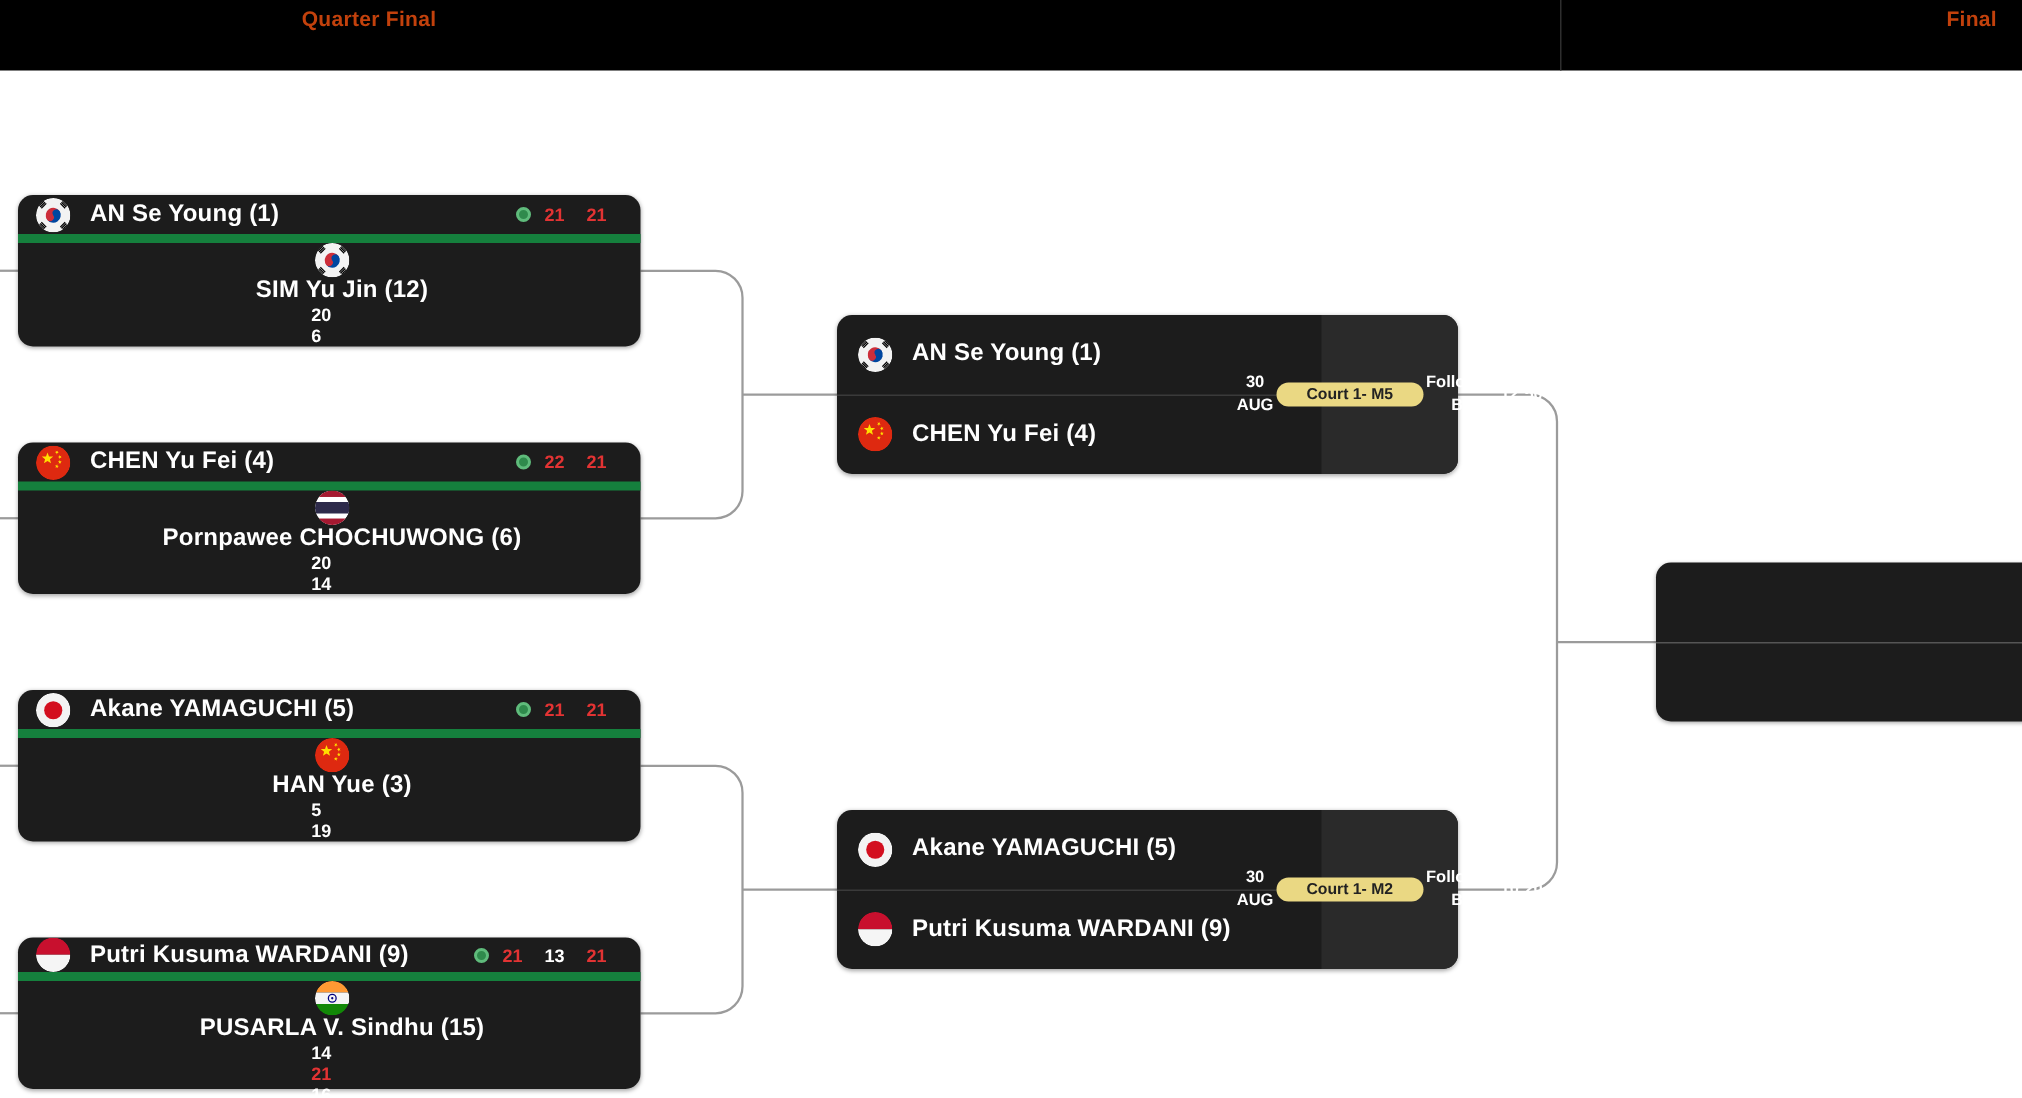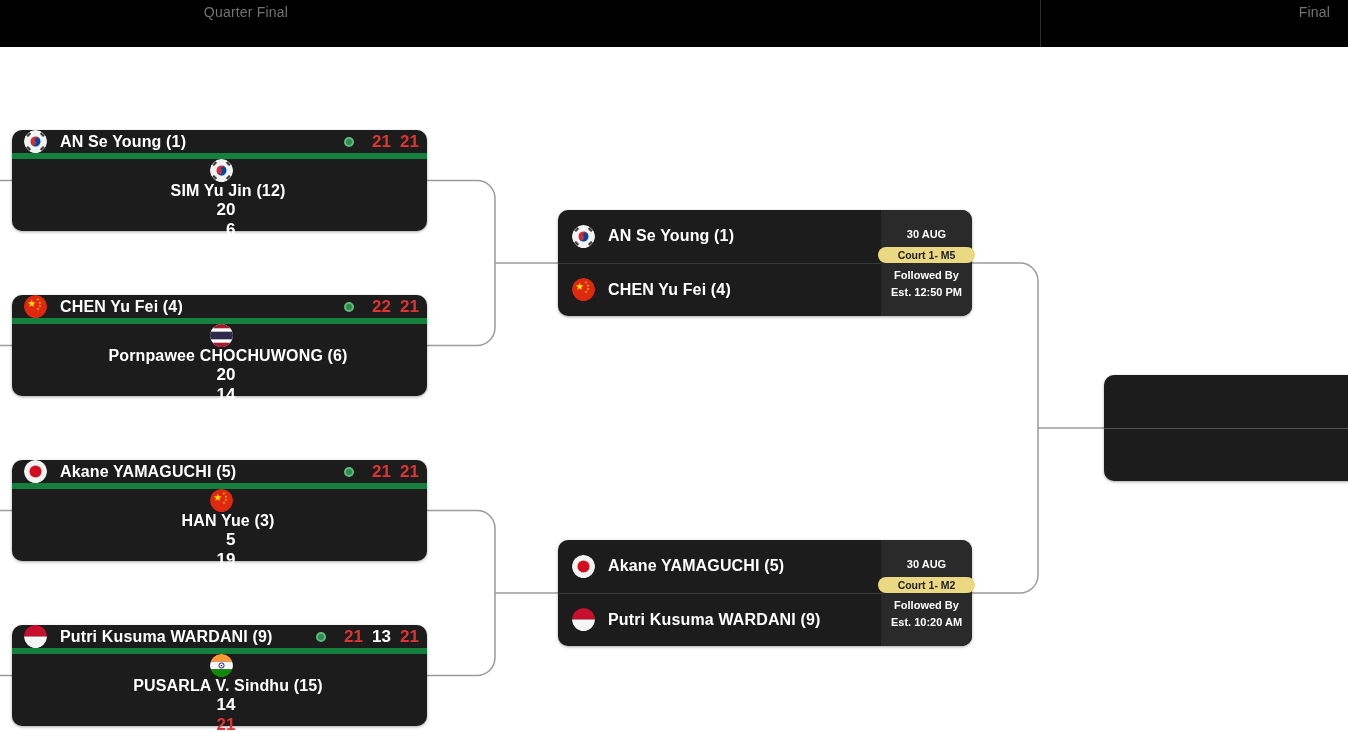--- a/index.html
+++ b/index.html
@@ -4,47 +4,47 @@
 <style>
   * { margin:0; padding:0; box-sizing:border-box; }
   html,body { width:1348px; height:732px; overflow:hidden; background:#fff;
     font-family:"Liberation Sans", sans-serif; }
   #stage { position:relative; width:1348px; height:732px; background:#fff; overflow:hidden; }
 
   
   #round-header { position:absolute; top:0; left:0; width:1588px; height:47px; background:#000; z-index:3; }
   .round-col { position:absolute; top:0; height:47px; text-align:center; }
   .round-col.sep { border-left:1px solid #2e2e2e; }
-  .round-label { display:inline-block; margin-top:4px; color:#737373; font-size:14px; font-weight:400; letter-spacing:.2px; }
+  .round-label { display:inline-block; margin-top:4px; color:#c2410c; font-size:14px; font-weight:700; letter-spacing:.2px; }
 
   
   #connectors { position:absolute; top:0; left:0; z-index:1; }
 
   
   .match-card { position:absolute; background:#1c1c1c; border-radius:10px; z-index:2;
     box-shadow:0 1px 3px rgba(0,0,0,.35); color:#fff; }
   .qf { left:12px; width:415px; height:101px; display:flex; flex-direction:column; }
   .player-row { flex:1; display:flex; align-items:center; padding:0 8px 0 12px; }
   .player-row + .player-row { border-top:6px solid #15803d;flex-direction:column; }
   .flag { width:23px; height:23px; flex:none; border-radius:50%; overflow:hidden; }
   .flag svg { display:block; width:23px; height:23px; }
   .p-name { margin-left:13px; font-size:16px; font-weight:700; white-space:nowrap; flex:1;
     letter-spacing:.15px; }
   .dot-col { width:28px; flex:none; display:flex; justify-content:center; }
   .win-dot { width:10px; height:10px; border-radius:50%; background:#2f8a4c; border:2px solid #5fbb7b; }
-  .score { width:28px; flex:none; text-align:right; font-size:17px; font-weight:700; color:#fff; }
+  .score { width:28px; flex:none; text-align:left; font-size:12px; font-weight:700; color:#fff; }
   .score.win { color:#e23333; }
 
   
   .sf { left:558px; width:414px; height:106px; display:flex; flex-direction:row; }
   .sf-left { flex:1; display:flex; flex-direction:column; }
   .sf-row { flex:1; display:flex; align-items:center; padding-left:14px; }
   .sf-row + .sf-row { border-top:1px solid #3a3a3a; }
   .sf-panel { width:91px; flex:none; background:#2a2a2a; border-radius:0 10px 10px 0;
-    display:flex; flex-direction:column; align-items:center; justify-content:center;
+    display:flex; flex-direction:row; align-items:center; justify-content:center;
     font-size:11px; font-weight:700; color:#fff; text-align:center; gap:2px; }
   .sf-panel .line { line-height:15px; }
   .court-pill { background:#ead883; color:#222; font-size:10.5px; font-weight:700;
     border-radius:9px; padding:2px 20px; margin:3px 0; white-space:nowrap; }
 
   
   .final-card { left:1104px; top:375px; width:414px; height:106px; display:flex; flex-direction:column; }
   .final-slot { flex:1; }
   .final-slot + .final-slot { border-top:1px solid #555; }
 </style>

